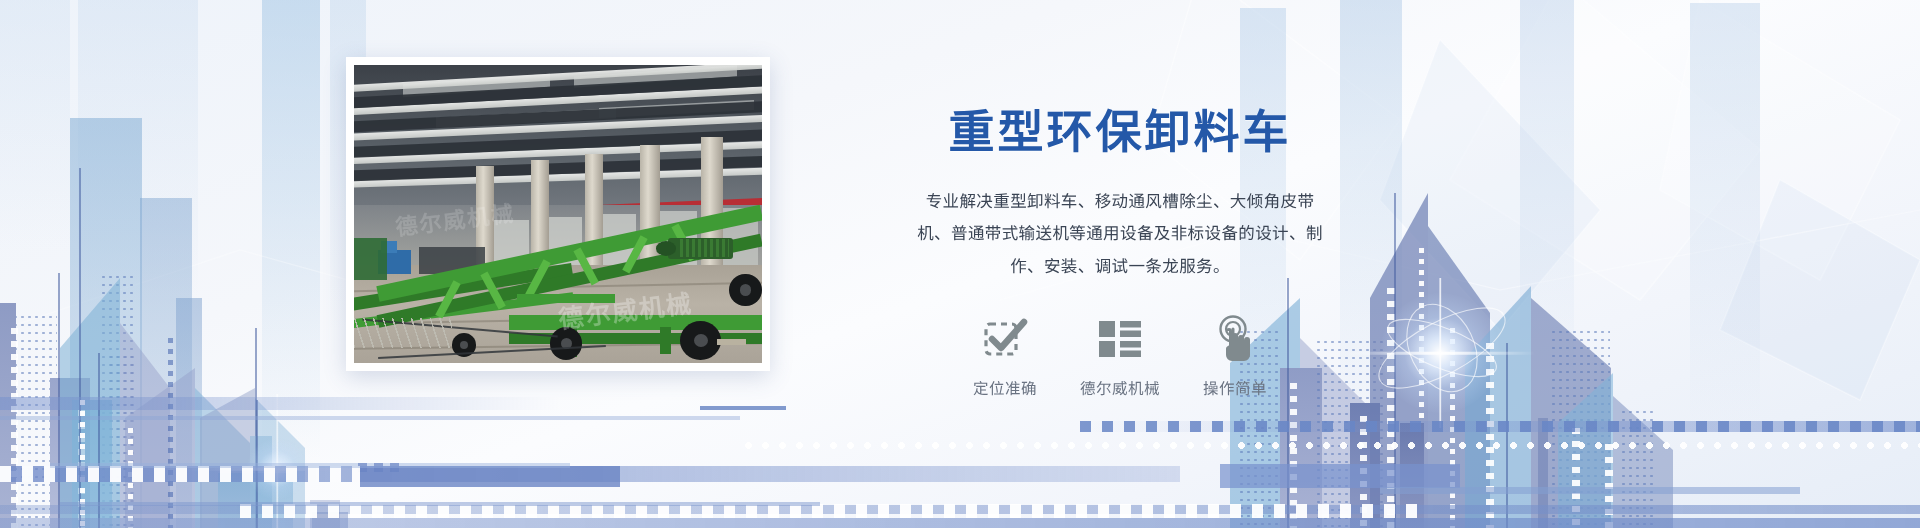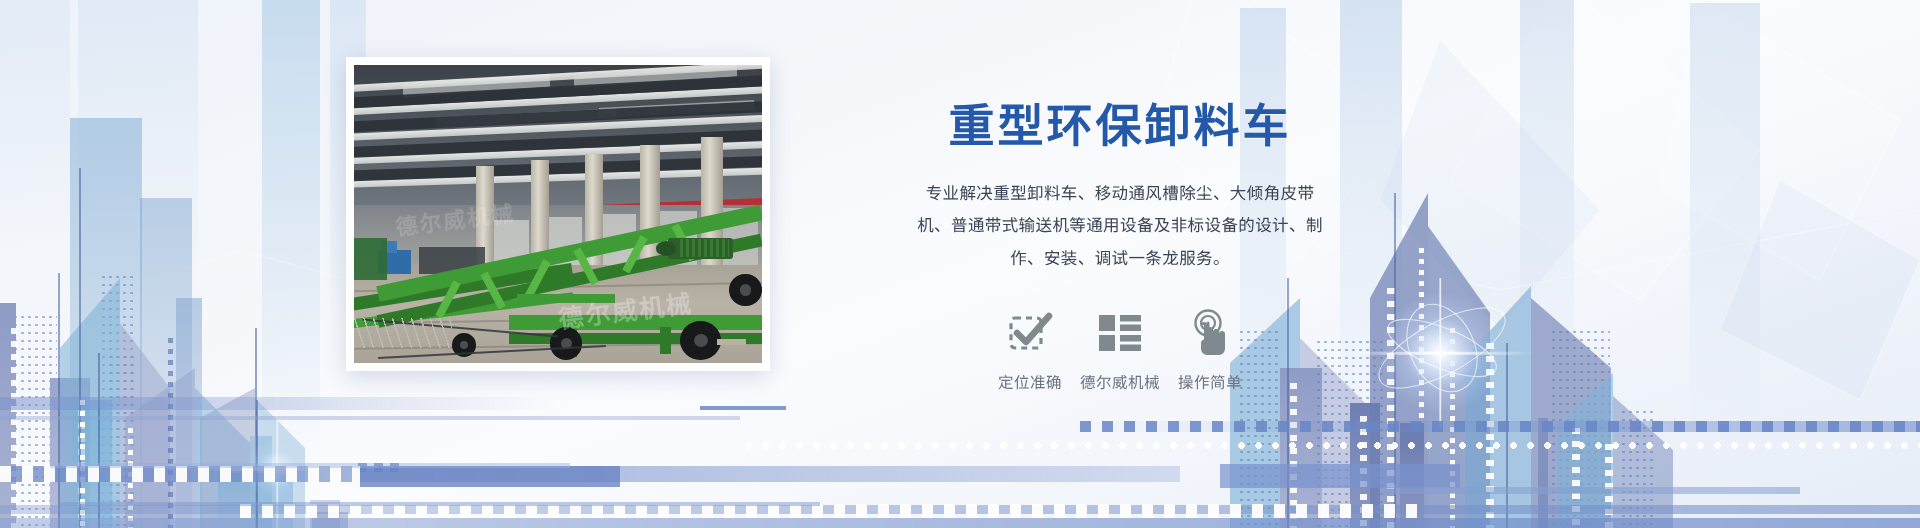--- a/index.html
+++ b/index.html
@@ -114,33 +114,33 @@
   .wheel i{position:absolute;left:50%;top:50%;width:34%;height:34%;margin:-17% 0 0 -17%;
            border-radius:50%;background:#4a4d50;}
   .cable{position:absolute;height:2px;background:#31363b;opacity:.85;}
   .watermark{
     position:absolute;color:rgba(255,255,255,.30);font-size:25px;letter-spacing:2px;
     transform:rotate(-7deg);white-space:nowrap;font-weight:700;
   }
   .blue-truck{position:absolute;background:#2f6ca8;}
 
   
-  .content{position:absolute;left:800px;top:99px;width:640px;text-align:center;}
+  .content{position:absolute;left:800px;top:105px;width:640px;text-align:center;}
   .title{
     font-size:46px;font-weight:700;letter-spacing:3px;line-height:1.18;
     color:#2458a8;margin:0 0 26px 0;
     text-shadow:0 1px 0 rgba(255,255,255,.6);
   }
   .subtitle{
     font-size:16.5px;line-height:1.95;color:#3a4454;margin:0 auto;
-    width:420px;letter-spacing:.4px;font-family:Liberation Mono, monospace;
+    width:420px;letter-spacing:.4px;
   }
   .features{
     display:flex;justify-content:center;align-items:flex-end;
-    gap:16px;margin-top:30px;
+    gap:41px;margin-top:30px;
   }
   .feature{display:flex;flex-direction:column;align-items:center;width:74px;}
   .feature .ico{
     width:54px;height:54px;display:flex;align-items:center;justify-content:center;
     margin-bottom:10px;
   }
   .feature .ico svg{display:block;}
   .feature .lbl{font-size:15.5px;color:#6a7382;letter-spacing:.5px;white-space:nowrap;}
 </style>
 </head>

